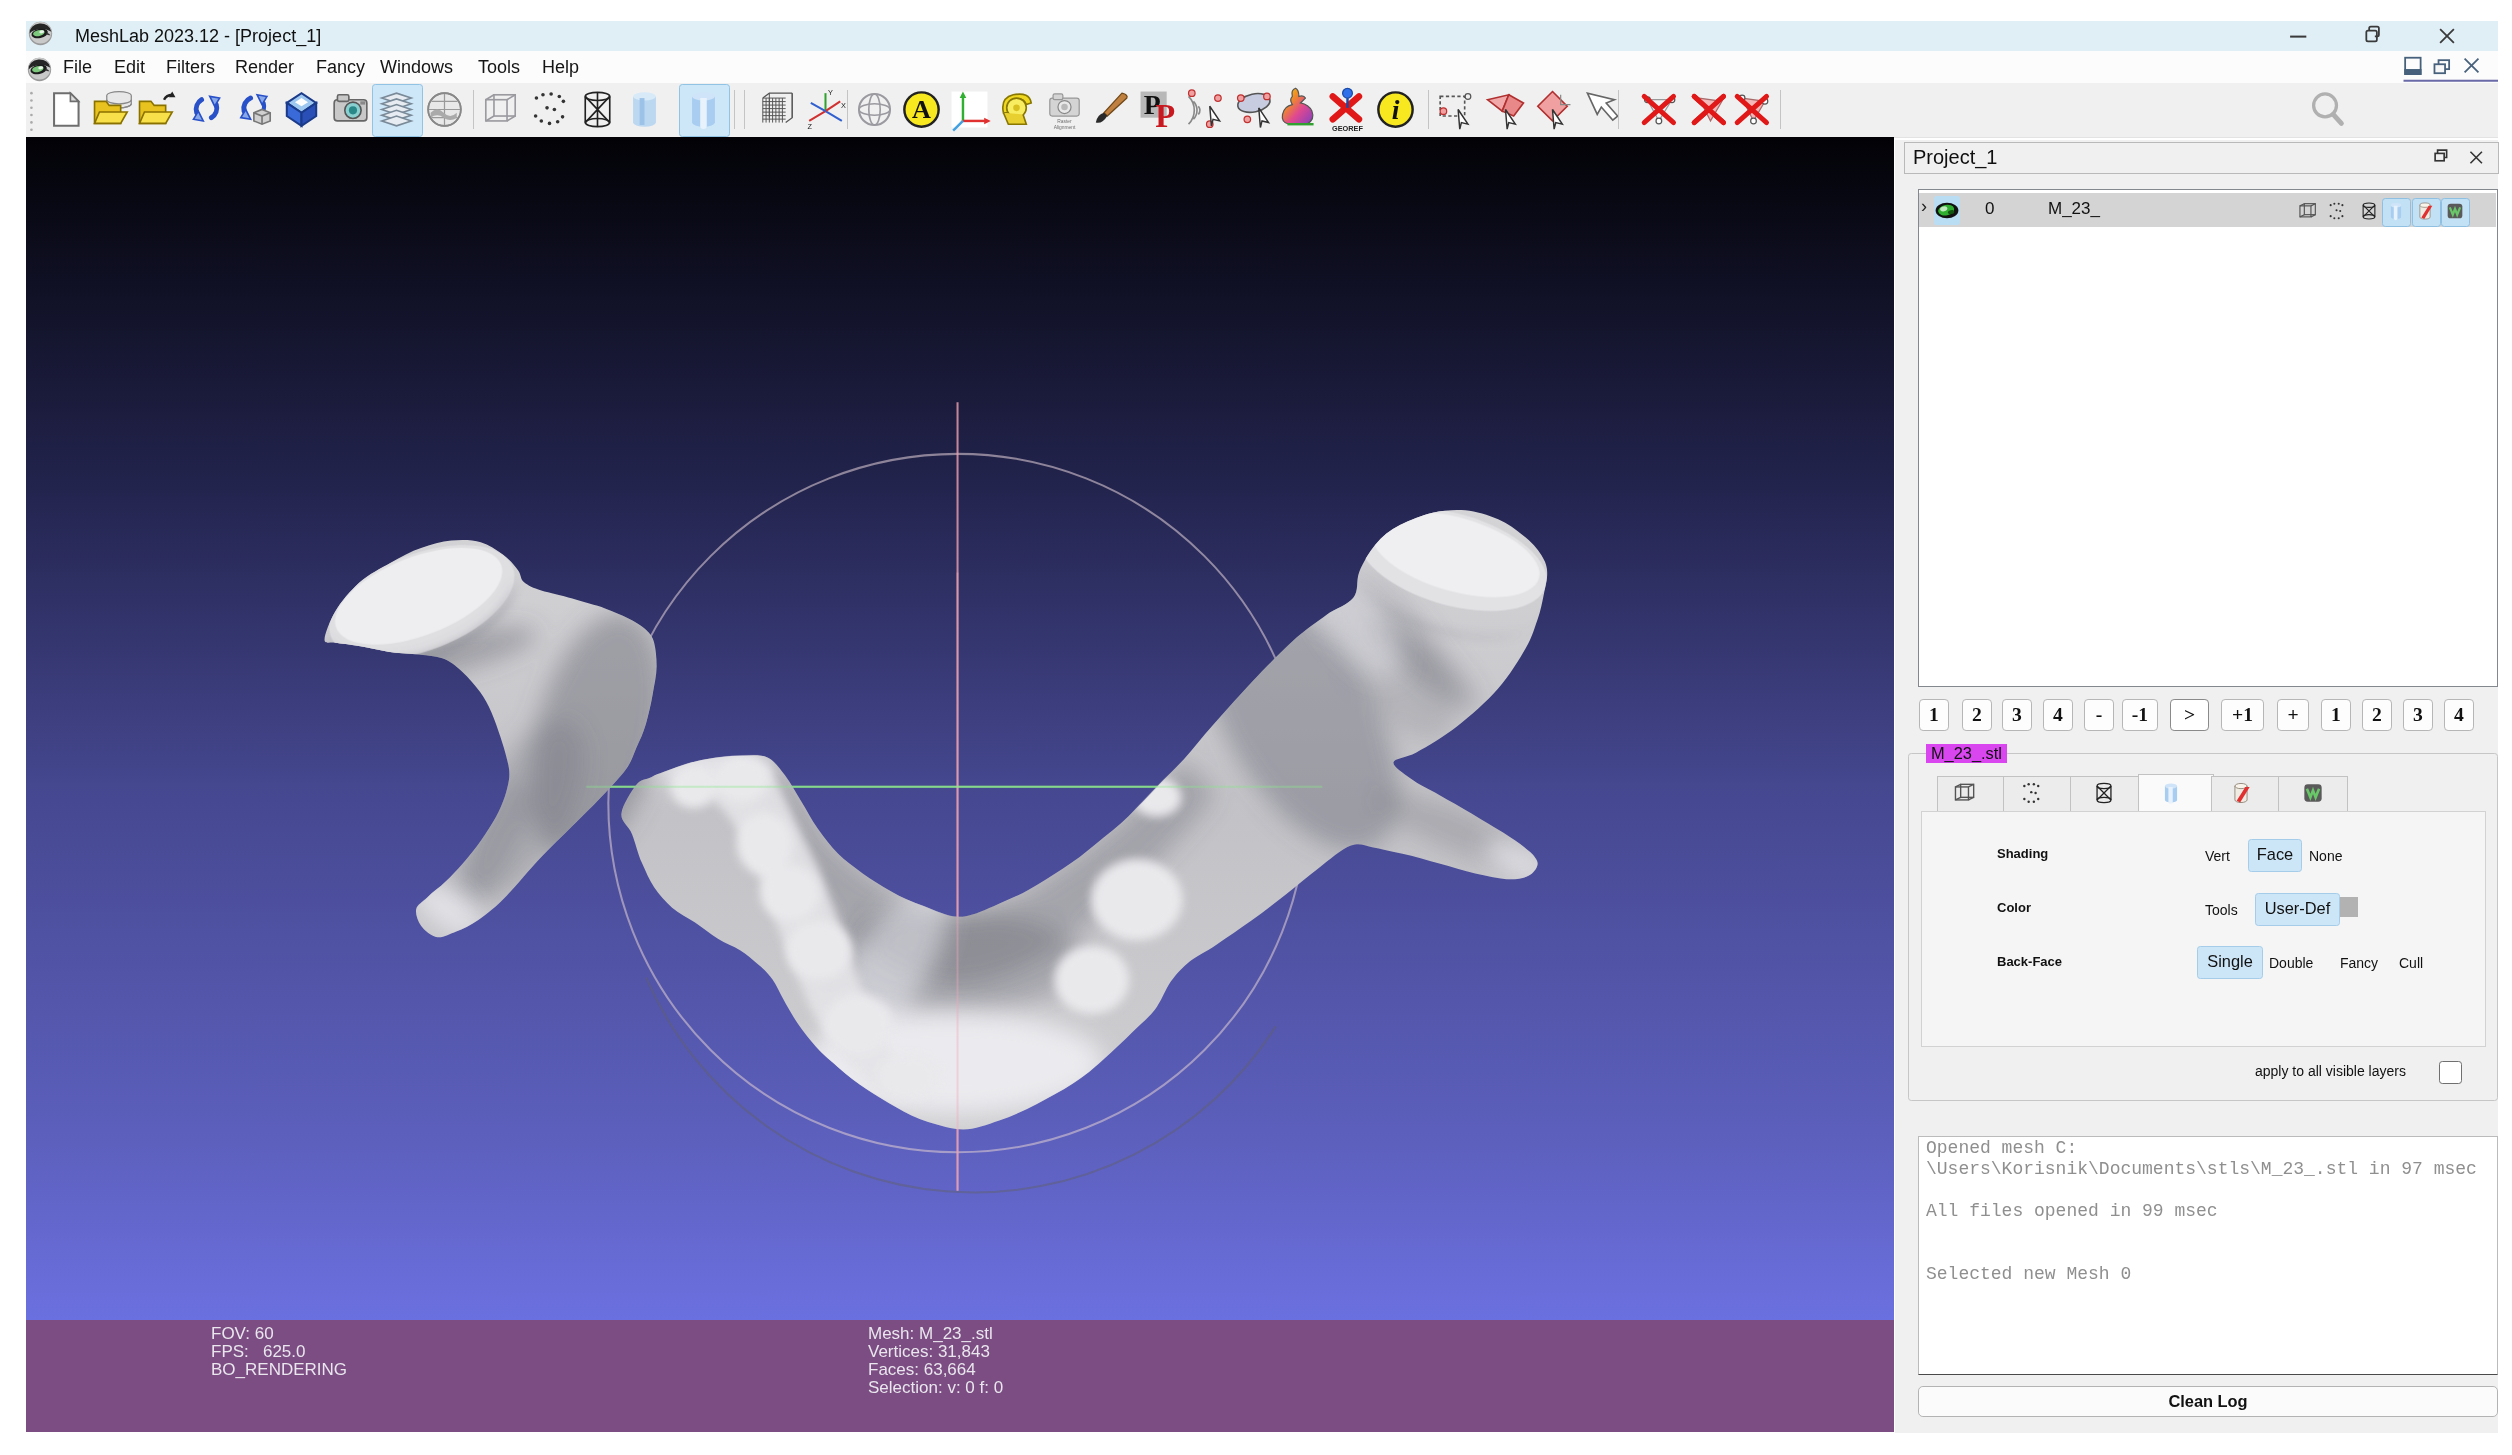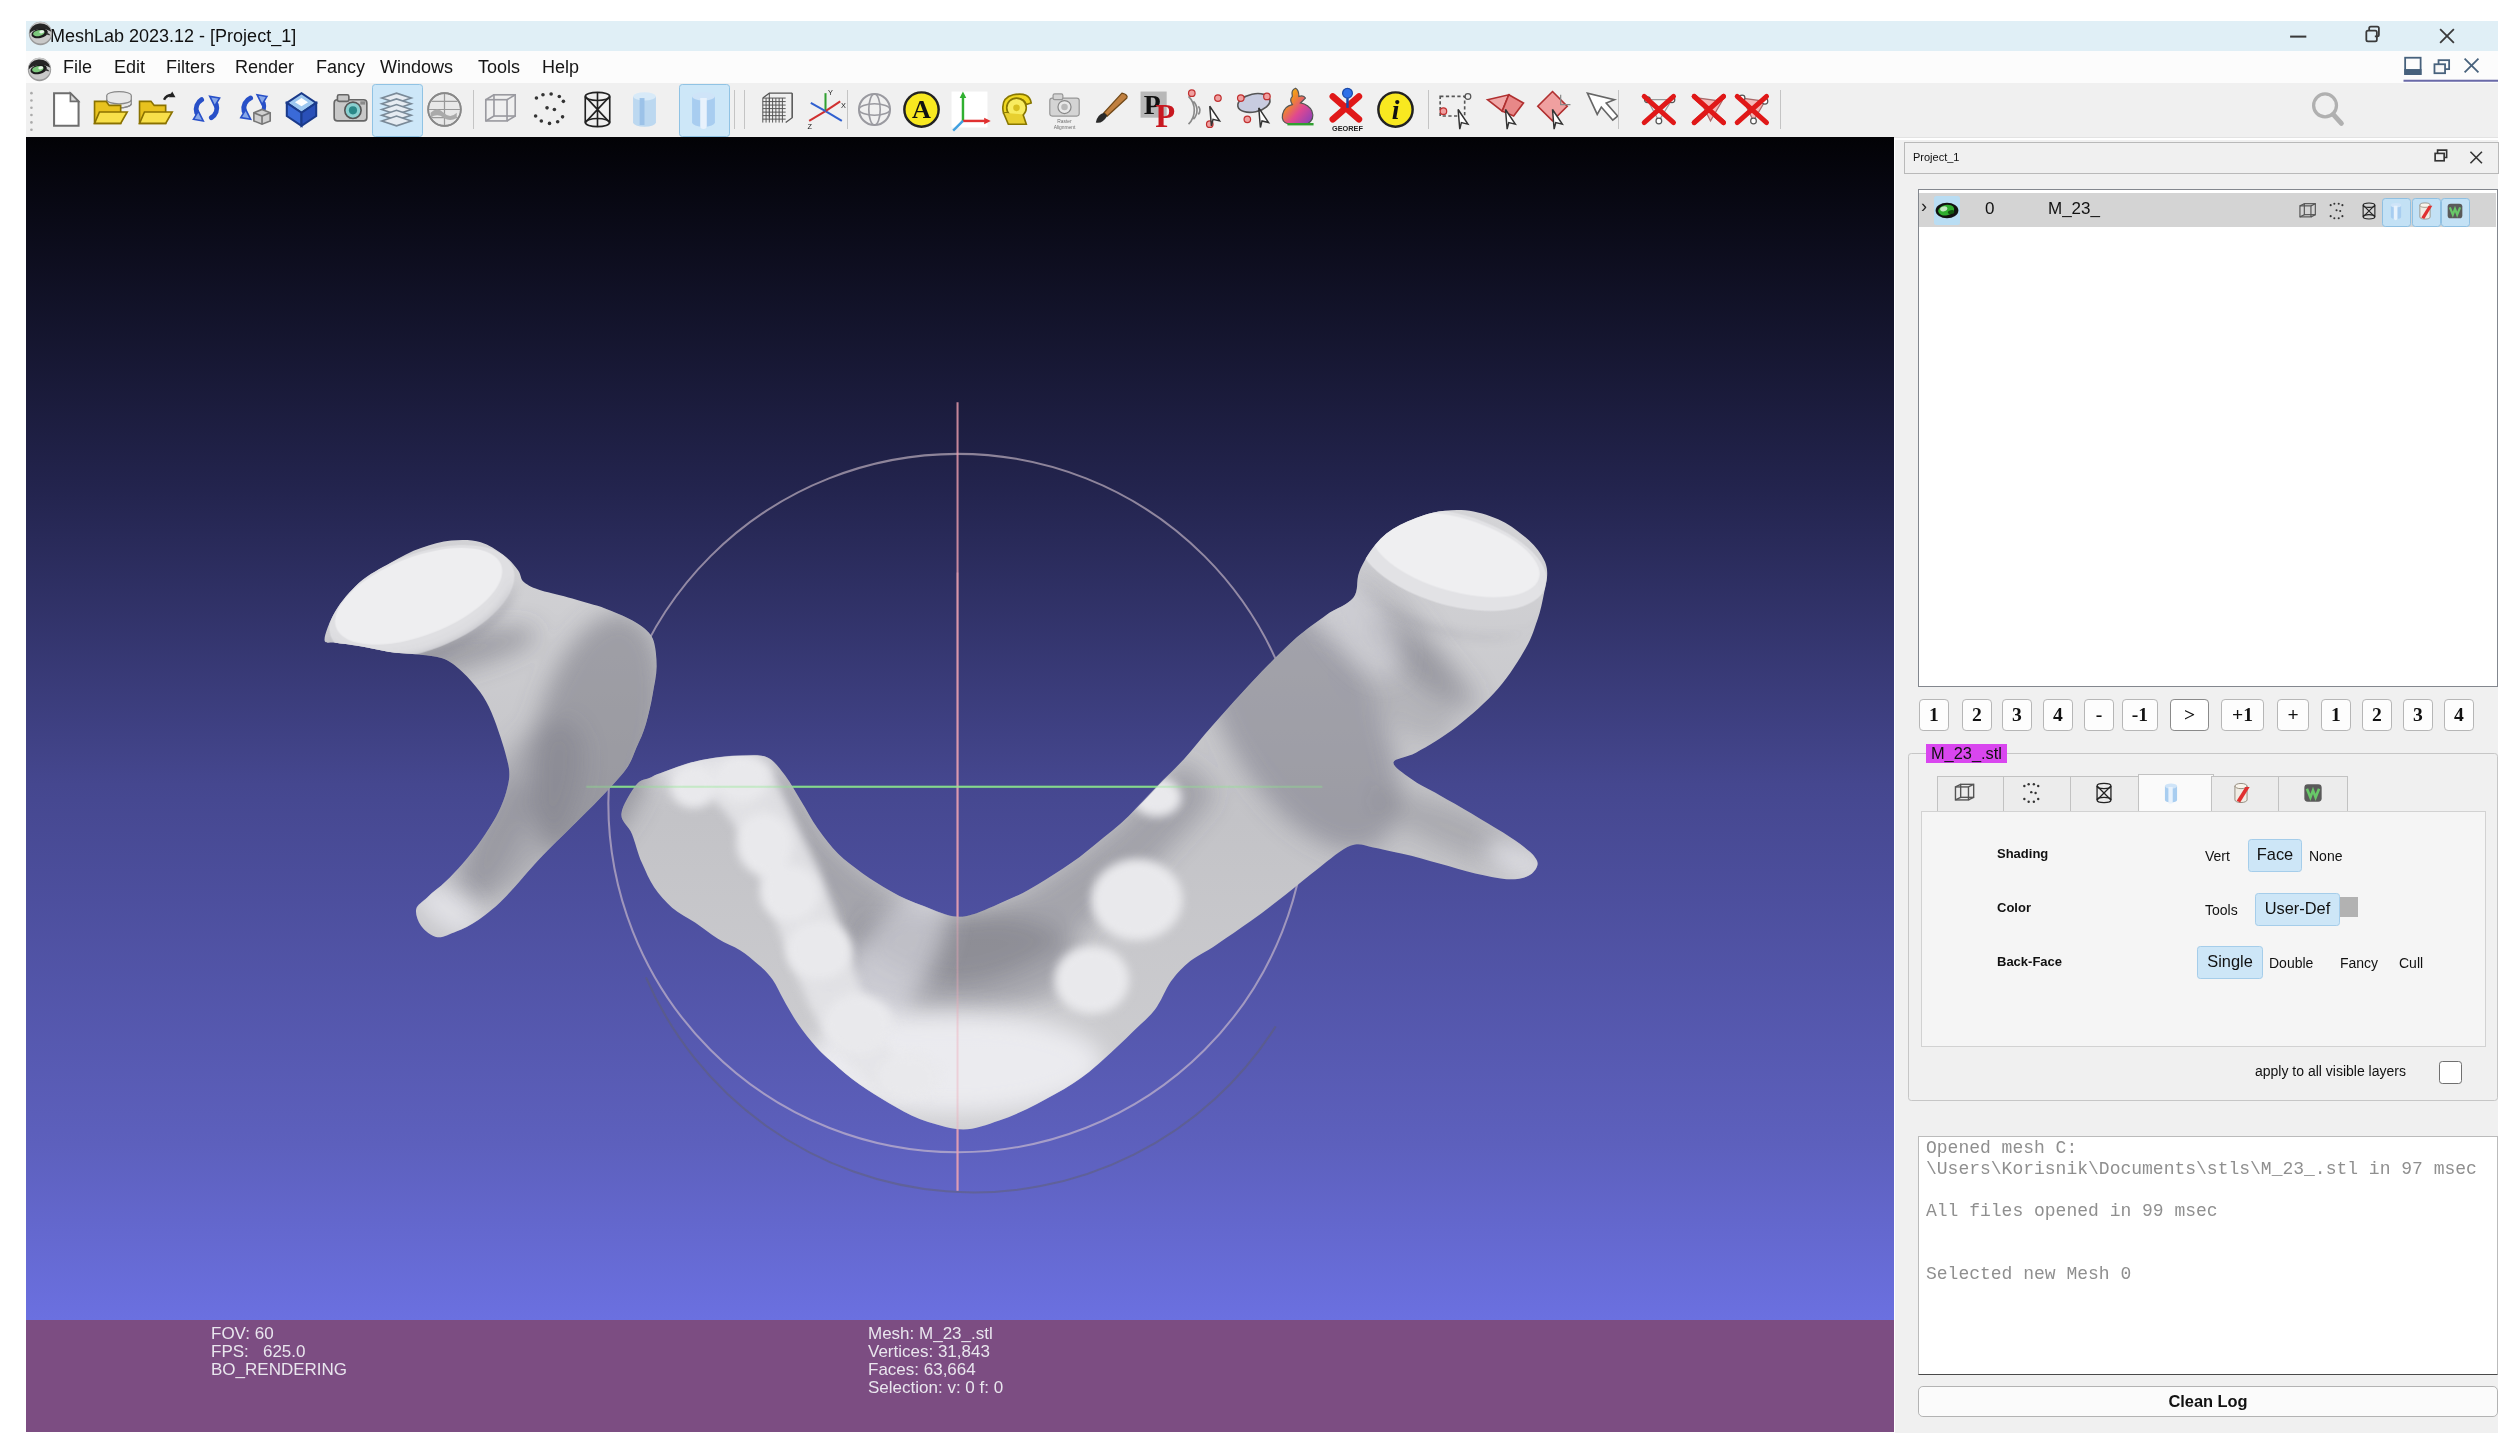--- a/index.html
+++ b/index.html
@@ -29,21 +29,21 @@
       font-size:16.4px;color:#111;text-align:center;}
   #logbox{left:1918px;top:1136px;width:578px;height:237px;background:#fff;border:0.8px solid #bbb;border-bottom:1.6px solid #4a4a4a;}
   #logtext{left:1926px;top:1138px;font-family:"Liberation Mono",monospace;font-size:18px;line-height:21px;color:#8f8f8f;white-space:pre;}
   #cleanlog{left:1918px;top:1386px;width:578px;height:29.4px;background:#fbfbfb;border:0.8px solid #b3b3b3;border-radius:4.9px;
      font-size:16.4px;font-weight:bold;color:#111;text-align:center;line-height:28px;}
 </style>
 </head>
 <body>
 
 <div class="abs" id="titlebar"></div>
-<div class="abs" style="left:50px;top:20.5px;height:30px;line-height:30px;font-size:18px;color:#101010;">MeshLab 2023.12 - [Project_1]</div>
+<div class="abs" style="left:75px;top:20.5px;height:30px;line-height:30px;font-size:18px;color:#101010;">MeshLab 2023.12 - [Project_1]</div>
 
 <svg class="abs" style="left:2274px;top:20.5px;" width="196" height="30" viewBox="0 0 240 37">
   <rect x="19" y="18" width="20" height="2.5" fill="#3a3a3a"></rect>
   <g stroke="#3a3a3a" stroke-width="2.2" fill="none">
     <rect x="113" y="12" width="13" height="13" rx="2"></rect>
     <path d="M116.5 12 V9 a2 2 0 0 1 2-2 h8 a2 2 0 0 1 2 2 v8 a2 2 0 0 1-2 2 h-3"></path>
   </g>
   <g stroke="#3a3a3a" stroke-width="2.2">
     <line x1="204" y1="10" x2="221" y2="27"></line>
       <line x1="221" y1="10" x2="204" y2="27"></line>
@@ -446,21 +446,21 @@
 <div class="stattext" style="left:211px;top:1325px;">FOV: 60
 FPS:   625.0
 BO_RENDERING</div>
 <div class="stattext" style="left:868px;top:1325px;">Mesh: M_23_.stl
 Vertices: 31,843
 Faces: 63,664
 Selection: v: 0 f: 0</div>
 
 <div class="abs" id="dock"></div>
 <div class="abs" id="dockhdr"></div>
-<div class="abs" style="left:1913px;top:142px;height:30px;line-height:30px;font-size:11px;color:#101010;">Project_1</div>
+<div class="abs" style="left:1913px;top:142px;height:30px;line-height:30px;font-size:20px;color:#101010;">Project_1</div>
 <svg class="abs" style="left:2426px;top:146px;" width="70" height="23" viewBox="0 0 85 28">
   <g stroke="#333" stroke-width="2" fill="none">
     <rect x="11" y="9" width="11" height="9"></rect>
     <path d="M14 9 V5 h11 v9 h-3"></path>
     <line x1="54" y1="7" x2="68" y2="21"></line>
       <line x1="68" y1="7" x2="54" y2="21"></line>
   </g>
 </svg>
 
 <div class="abs" id="tree"></div>

